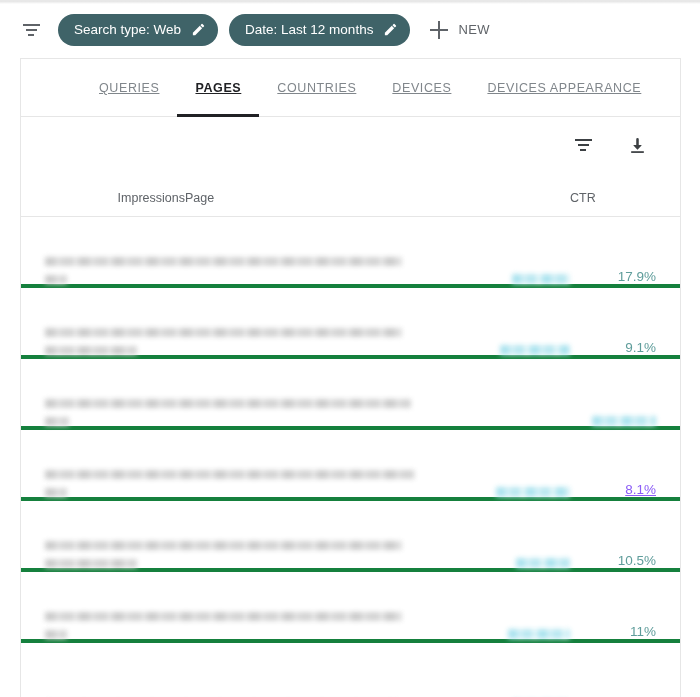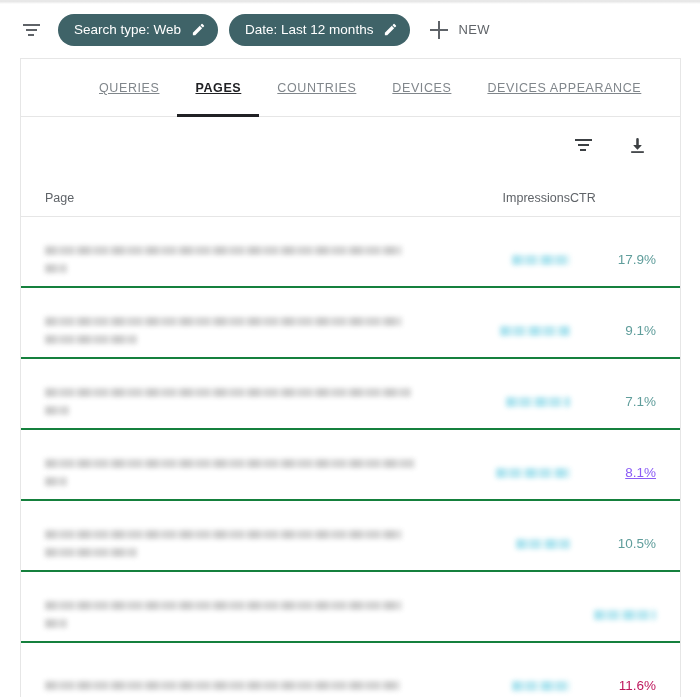--- a/index.html
+++ b/index.html
@@ -205,25 +205,25 @@
     font-size: 12.5px;
     color: #5f6368;
     padding-bottom: 11px;
   }
   .th-page        { flex: 1 1 auto; text-align: left; }
   .th-impressions { width: 140px; text-align: right; }
   .th-ctr         { width: 86px;  text-align: left; }
 
   .row {
     display: flex;
-    align-items: center;
+    align-items: flex-end;
     min-height: 71px;
     padding: 0 24px;
     box-sizing: border-box;
-    border-bottom: 2px solid #15803d;
+    border-bottom: 4px solid #15803d;
     cursor: pointer;
   }
   .cell-page {
     flex: 1 1 auto;
     padding-top: 16px;
     min-width: 0;
   }
   .cell-impressions {
     width: 140px;
     text-align: right;
@@ -328,22 +328,22 @@
     </div>
     <div class="tool-btn">
       <svg class="download-glyph" viewBox="0 0 24 24">
         <path fill="#3c4043" d="M12 2.5h0a1.6 1.6 0 0 1 1.6 1.6v7.2h3.1a.5.5 0 0 1 .37.85l-4.7 5a.5.5 0 0 1-.74 0l-4.7-5a.5.5 0 0 1 .37-.85h3.1V4.1A1.6 1.6 0 0 1 12 2.5z"></path>
         <rect x="4" y="19.2" width="16" height="2.2" rx="0" fill="#3c4043"></rect>
       </svg>
     </div>
   </div>
 
   <div class="thead">
+    <div class="th th-impressions">Impressions</div>
     <div class="th th-page">Page</div>
-    <div class="th th-impressions">Impressions</div>
     <div class="th th-ctr">CTR</div>
   </div>
 
   <div id="table-body">
       <div class="row">
         <div class="cell-page">
           <div class="blur-line" style="width: 357px;"></div>
           <div class="blur-line" style="width: 22px;"></div>
         </div>
         <div class="cell-impressions">
@@ -362,21 +362,20 @@
         <div class="cell-ctr" style="color: rgb(95, 157, 155);">9.1%</div>
       </div>
       <div class="row">
         <div class="cell-page">
           <div class="blur-line" style="width: 366px;"></div>
           <div class="blur-line" style="width: 24px;"></div>
         </div>
         <div class="cell-impressions">
           <div class="blur-imp" style="width: 64px;"></div>
         </div>
-        <div class="cell-ctr" style="color: rgb(95, 157, 155);">7.1%</div>
       </div>
       <div class="row">
         <div class="cell-page">
           <div class="blur-line" style="width: 370px;"></div>
           <div class="blur-line" style="width: 22px;"></div>
         </div>
         <div class="cell-impressions">
           <div class="blur-imp" style="width: 74px;"></div>
         </div>
         <div class="cell-ctr" style="color: #8b5cf6; text-decoration: underline;">8.1%</div>
@@ -392,20 +391,21 @@
         <div class="cell-ctr" style="color: rgb(95, 157, 155);">10.5%</div>
       </div>
       <div class="row">
         <div class="cell-page">
           <div class="blur-line" style="width: 357px;"></div>
           <div class="blur-line" style="width: 22px;"></div>
         </div>
         <div class="cell-impressions">
           <div class="blur-imp" style="width: 62px;"></div>
         </div>
+        <div class="cell-ctr" style="color: rgb(95, 157, 155);">11%</div>
       </div>
       <div class="row">
         <div class="cell-page">
           <div class="blur-line" style="width: 355px;"></div>
         </div>
         <div class="cell-impressions">
           <div class="blur-imp" style="width: 58px;"></div>
         </div>
         <div class="cell-ctr" style="color: #be185d;">11.6%</div>
       </div>

